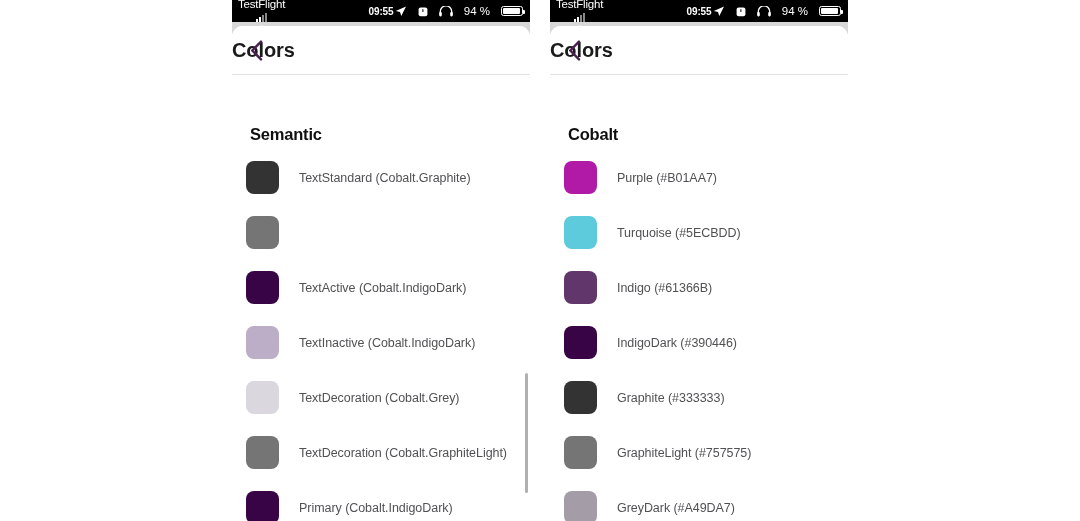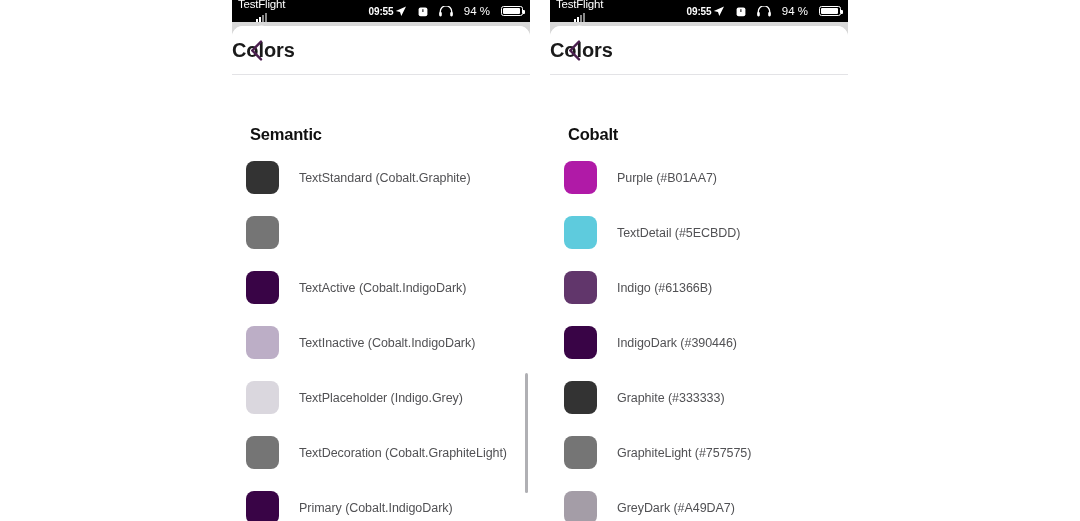--- a/index.html
+++ b/index.html
@@ -274,21 +274,21 @@
         <div class="row">
           <div class="swatch" style="background:#390446;"></div>
           <div class="row-label">TextActive (Cobalt.IndigoDark)</div>
         </div>
         <div class="row">
           <div class="swatch" style="background:#bcaec6;"></div>
           <div class="row-label">TextInactive (Cobalt.IndigoDark)</div>
         </div>
         <div class="row">
           <div class="swatch" style="background:#dad7de;"></div>
-          <div class="row-label">TextPlaceholder (Indigo.Grey)</div>
+          <div class="row-label">TextDecoration (Cobalt.Grey)</div>
         </div>
         <div class="row">
           <div class="swatch" style="background:#757575;"></div>
           <div class="row-label">TextDecoration (Cobalt.GraphiteLight)</div>
         </div>
         <div class="row">
           <div class="swatch" style="background:#390446;"></div>
           <div class="row-label">Primary (Cobalt.IndigoDark)</div>
         </div>
 
@@ -350,21 +350,21 @@
 
       <div class="content">
         <div class="section-title">Cobalt</div>
 
         <div class="row">
           <div class="swatch" style="background:#b01aa7;"></div>
           <div class="row-label">Purple (#B01AA7)</div>
         </div>
         <div class="row">
           <div class="swatch" style="background:#5ecbdd;"></div>
-          <div class="row-label">TextDetail (#5ECBDD)</div>
+          <div class="row-label">Turquoise (#5ECBDD)</div>
         </div>
         <div class="row">
           <div class="swatch" style="background:#61366b;"></div>
           <div class="row-label">Indigo (#61366B)</div>
         </div>
         <div class="row">
           <div class="swatch" style="background:#390446;"></div>
           <div class="row-label">IndigoDark (#390446)</div>
         </div>
         <div class="row">

